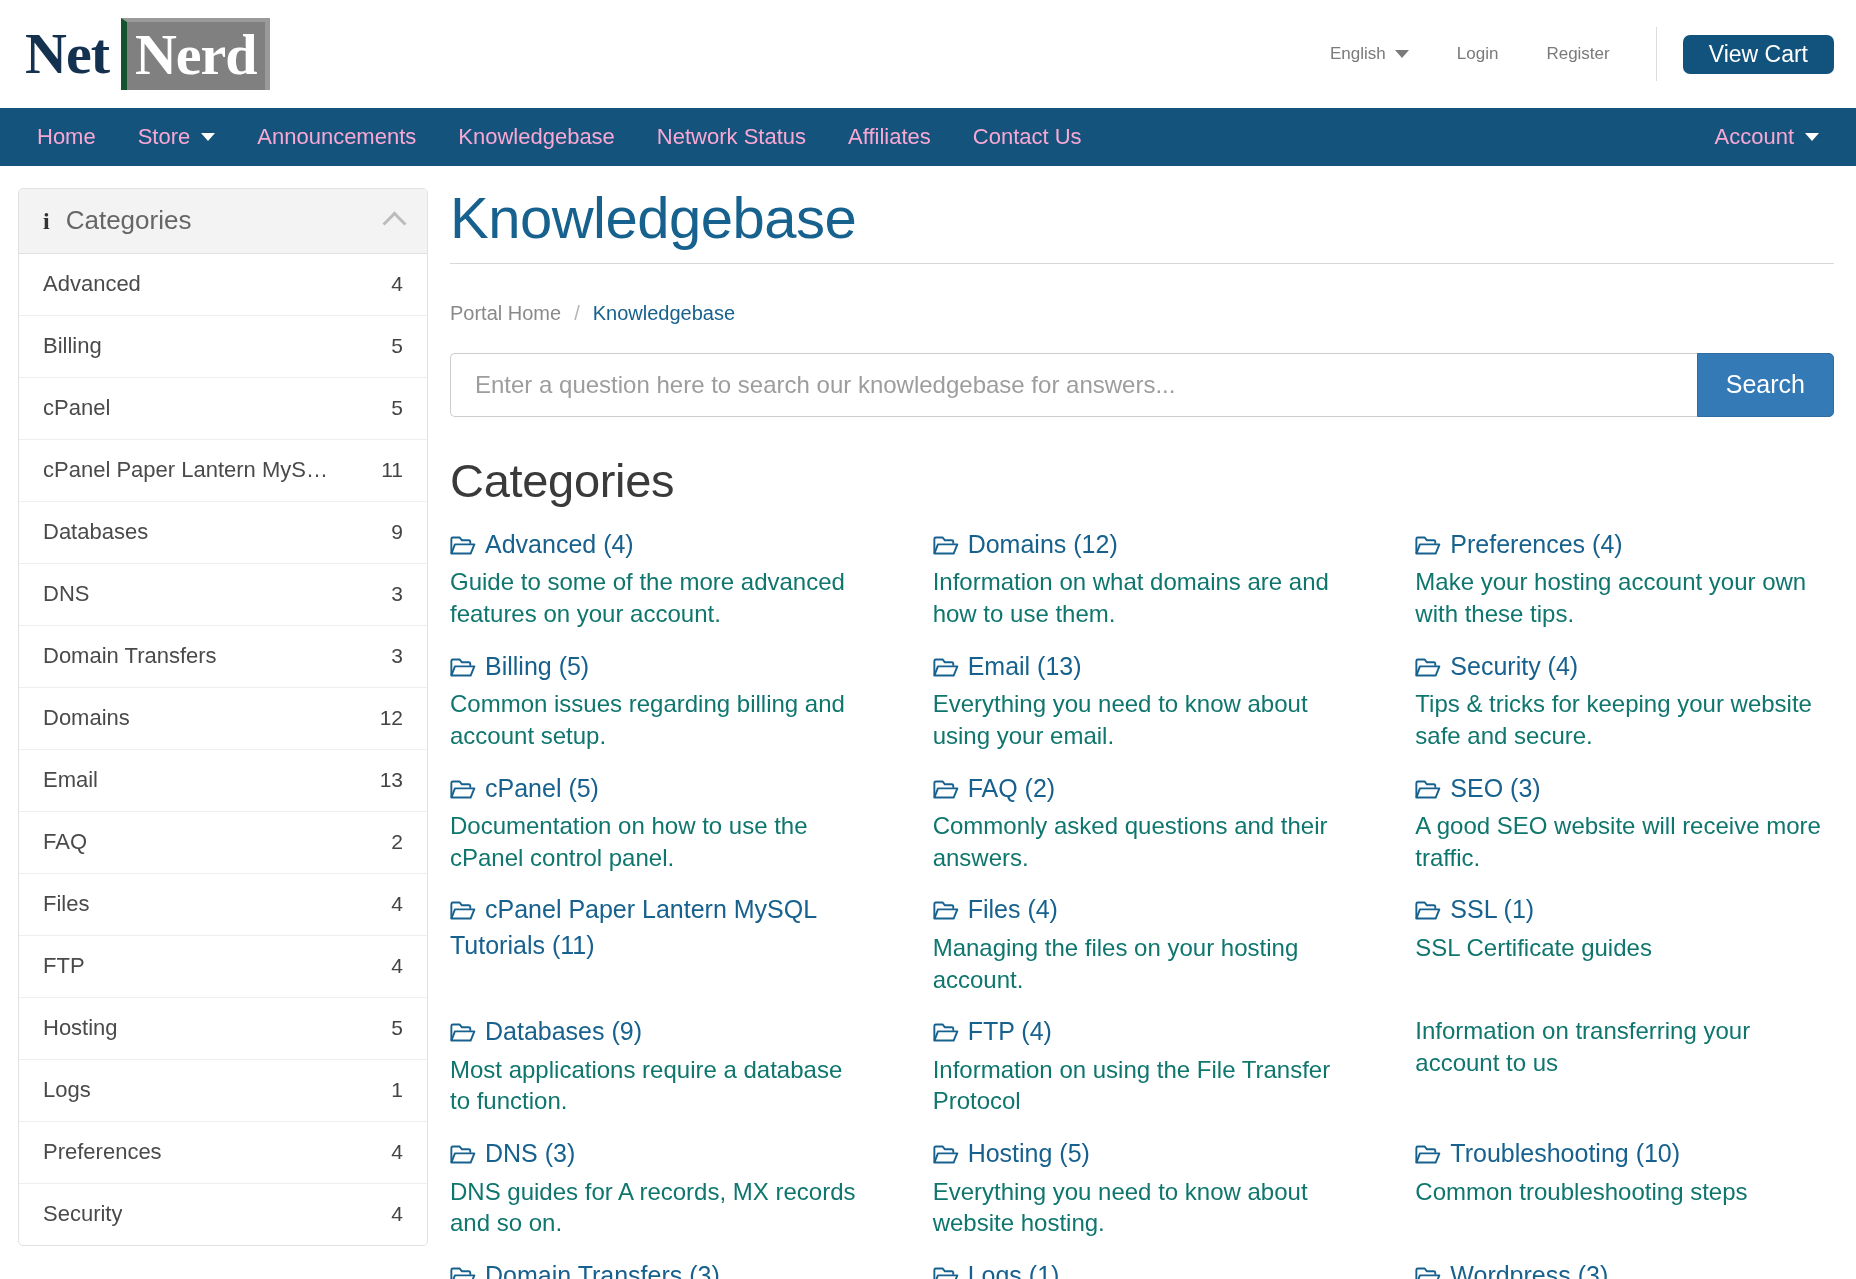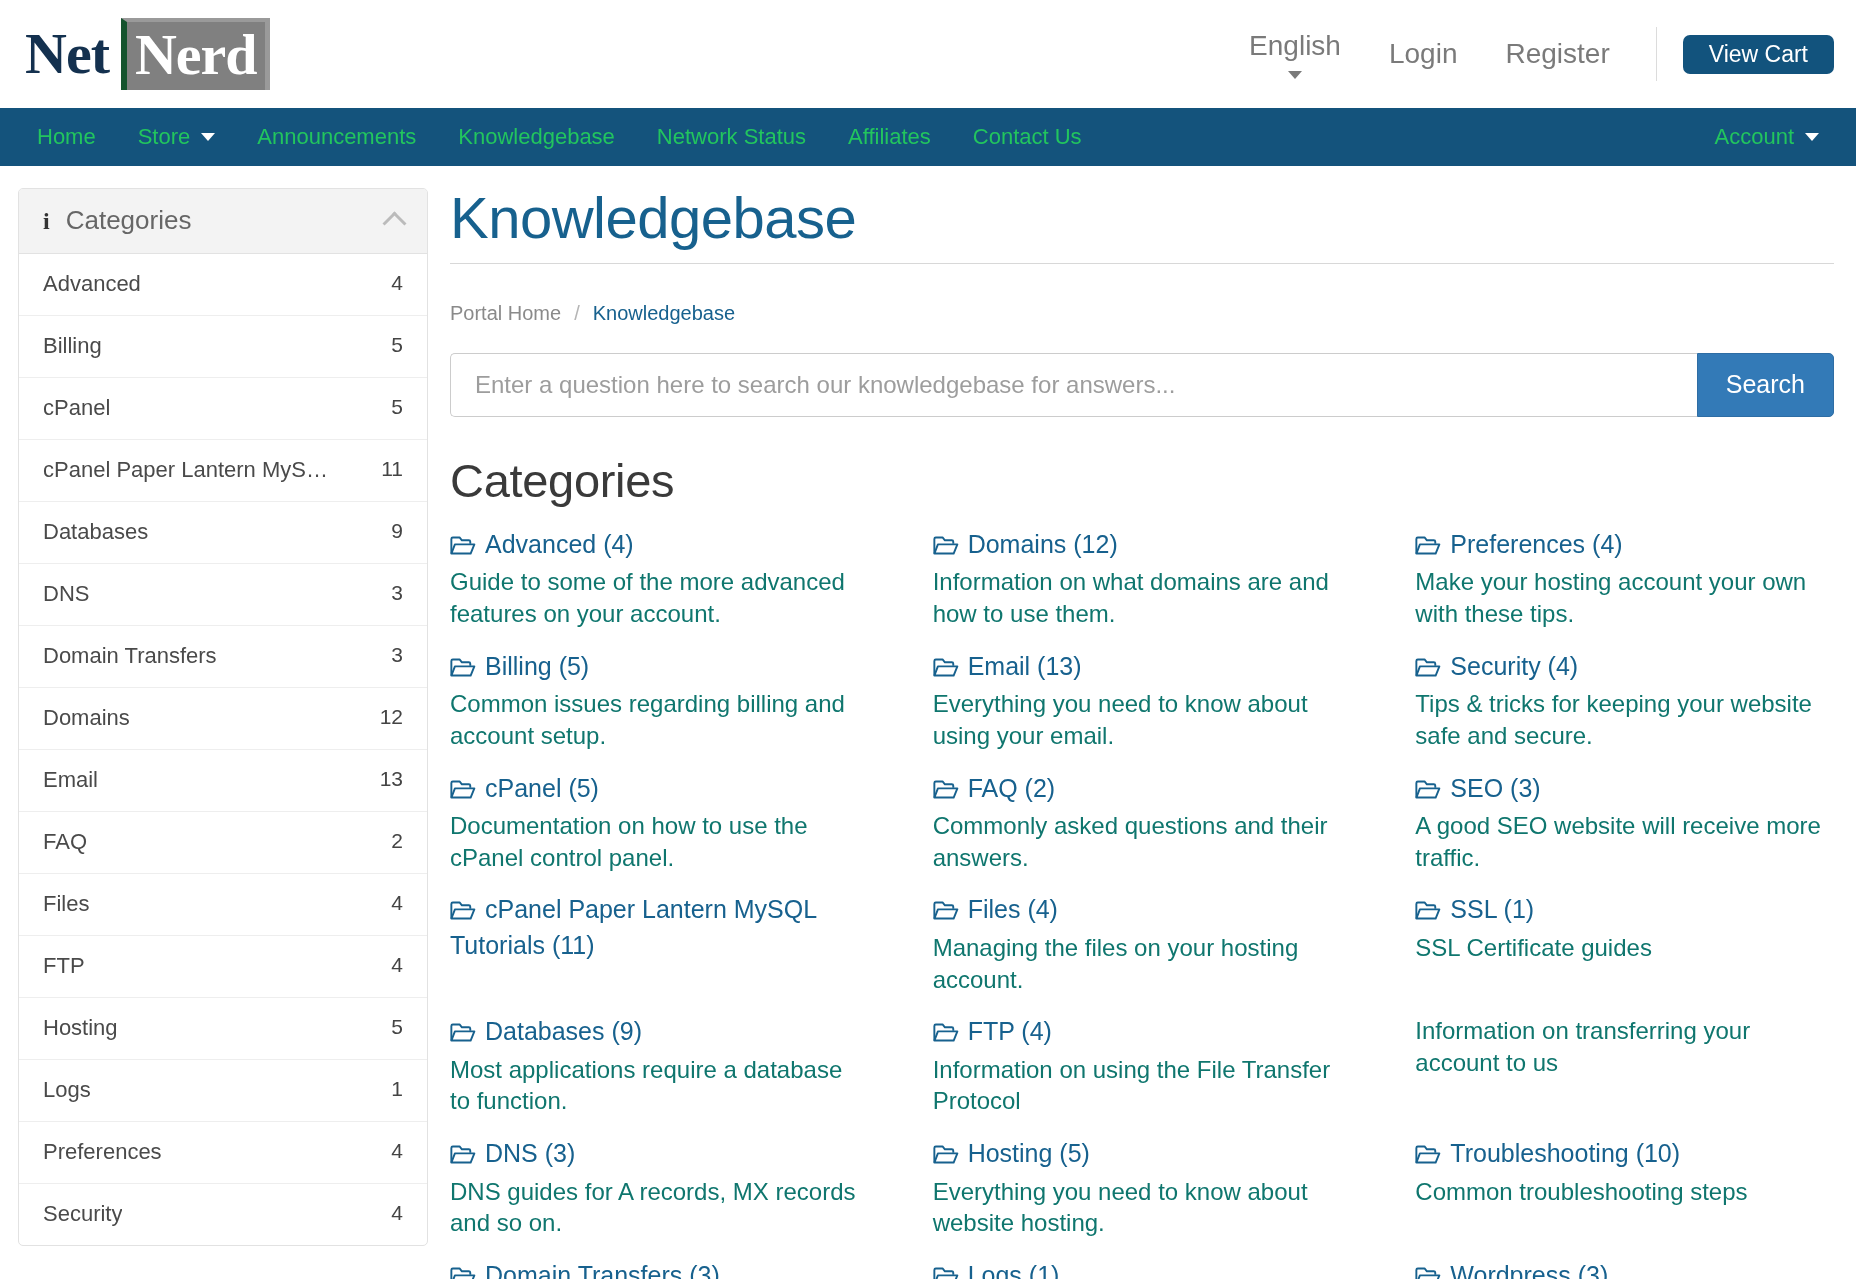--- a/index.html
+++ b/index.html
@@ -40,28 +40,27 @@
     border-right: 5px solid #9a9a9a;
   }
   .top-right {
     margin-left: auto;
     display: flex;
     align-items: center;
     gap: 0;
   }
   .top-link {
     color: #7a7a7a;
-    font-size: 28px;
+    font-size: 17px;
     text-decoration: none;
     padding: 0 24px;
     white-space: nowrap;
     display: flex;
     align-items: center;
     gap: 9px;
-    flex-direction: column;
   }
   .caret-down {
     width: 0; height: 0;
     border-left: 7px solid transparent;
     border-right: 7px solid transparent;
     border-top: 8px solid #7a7a7a;
     display: inline-block;
   }
   .top-divider {
     width: 1px;
@@ -82,21 +81,21 @@
 
   
   .navbar {
     background: #14537c;
     height: 58px;
     display: flex;
     align-items: stretch;
     padding: 0 16px;
   }
   .nav-item {
-    color: #22c55e;
+    color: #f9a8d4;
     font-size: 22px;
     text-decoration: none;
     display: flex;
     align-items: center;
     padding: 4px 21px;
     white-space: nowrap;
     gap: 11px;
   }
   .nav-caret {
     width: 0; height: 0;
@@ -148,21 +147,21 @@
   .chevron-up {
     margin-left: auto;
     width: 17px; height: 17px;
     border-top: 3px solid #bbbbbb;
     border-right: 3px solid #bbbbbb;
     transform: rotate(-45deg);
     margin-top: 6px;
   }
   .side-item {
     display: flex;
-    align-items: flex-start;
+    align-items: center;
     padding: 17px 24px 18px 24px;
     border-bottom: 1px solid #eeeeee;
     font-size: 22px;
     color: #4a4a4a;
     text-decoration: none;
     cursor: pointer;
     gap: 28px;
   }
   .side-item:last-child { border-bottom: none; }
   .side-label {

